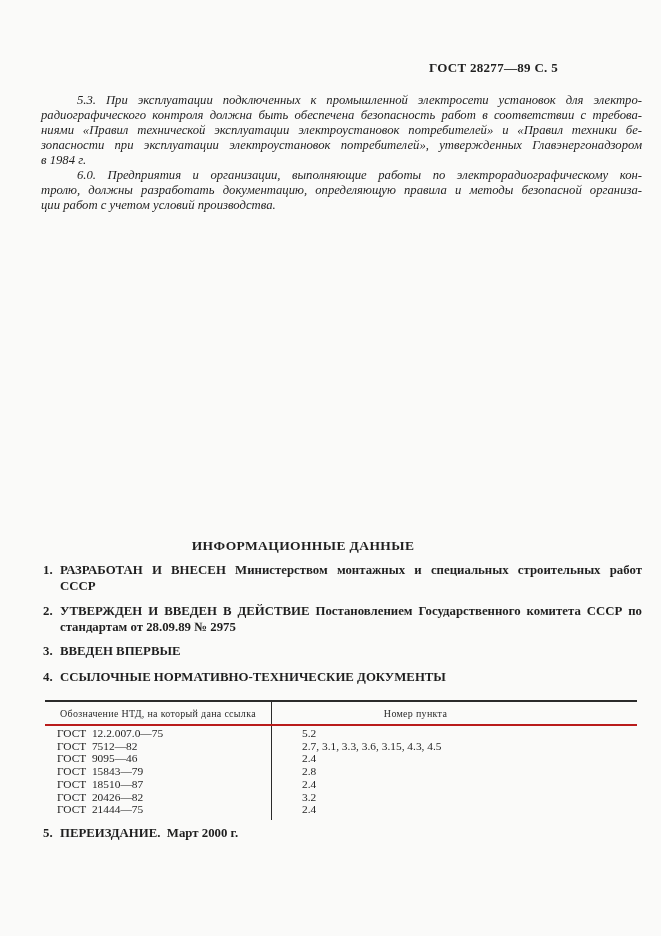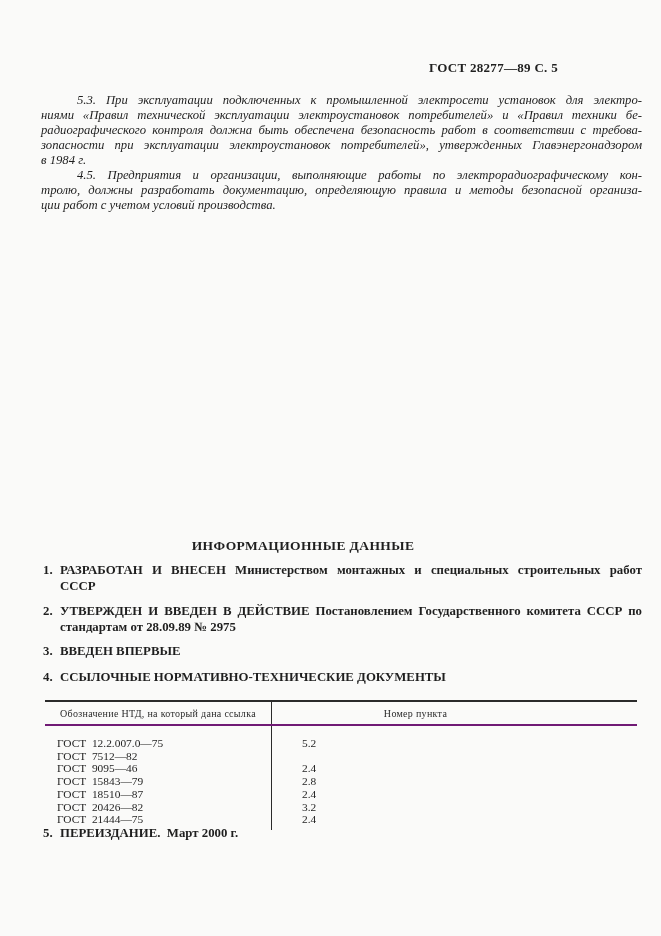--- a/index.html
+++ b/index.html
@@ -93,21 +93,21 @@
   
   .ntd-table {
     position: absolute;
     left: 45px;
     top: 700px;
     width: 592px;
     border-top: 2px solid #2b2b2b;
   }
   .t-head {
     display: flex;
-    border-bottom: 2px solid #701a75;
+    border-bottom: 2px solid #b91c1c;
     height: 22px;
     gap: 40px;
   }
   .c1 {
     width: 227px;
     flex: 0 0 227px;
     box-sizing: border-box;
     border-right: 1px solid #2b2b2b;
   }
   .c2 {
@@ -133,40 +133,40 @@
     line-height: 12.7px;
   }
   .td.c1 {
     padding-left: 12px;
     white-space: pre;
   }
   .td.c2 {
     padding-left: 30px;
     white-space: pre;
   }
-  .t-row.first .td { padding-top: 11px; }
+  .t-row.first .td { padding-top: 1px; }
   .t-row.last .td { padding-bottom: 4px; }
 </style>
 </head>
 <body>
 
 <div class="page">
 
   <div class="page-hdr">ГОСТ 28277—89 С. 5</div>
 
   <div class="paras">
     <div class="para">
       <div class="line j indent">5.3. При эксплуатации подключенных к промышленной электросети установок для электро-</div>
+      <div class="line j">радиографического контроля должна быть обеспечена безопасность работ в соответствии с требова-</div>
       <div class="line j">ниями «Правил технической эксплуатации электроустановок потребителей» и «Правил техники бе-</div>
-      <div class="line j">радиографического контроля должна быть обеспечена безопасность работ в соответствии с требова-</div>
       <div class="line j">зопасности при эксплуатации электроустановок потребителей», утвержденных Главэнергонадзором</div>
       <div class="line">в 1984 г.</div>
     </div>
     <div class="para">
-      <div class="line j indent">4.5. Предприятия и организации, выполняющие работы по электрорадиографическому кон-</div>
+      <div class="line j indent">6.0. Предприятия и организации, выполняющие работы по электрорадиографическому кон-</div>
       <div class="line j">тролю, должны разработать документацию, определяющую правила и методы безопасной организа-</div>
       <div class="line">ции работ с учетом условий производства.</div>
     </div>
   </div>
 
   <div class="sec-title">ИНФОРМАЦИОННЫЕ ДАННЫЕ</div>
 
   <div class="item item-1">
     <span class="inum">1.</span>
     <div class="itext">
@@ -202,20 +202,21 @@
       <div class="th c1">Обозначение НТД, на который дана ссылка</div>
       <div class="th c2">Номер пункта</div>
     </div>
     <div class="t-body">
       <div class="t-row first">
         <div class="td c1">ГОСТ  12.2.007.0—75</div>
         <div class="td c2">5.2</div>
       </div>
       <div class="t-row">
         <div class="td c1">ГОСТ  7512—82</div>
+        <div class="td c2">2.7, 3.1, 3.3, 3.6, 3.15, 4.3, 4.5</div>
       </div>
       <div class="t-row">
         <div class="td c1">ГОСТ  9095—46</div>
         <div class="td c2">2.4</div>
       </div>
       <div class="t-row">
         <div class="td c1">ГОСТ  15843—79</div>
         <div class="td c2">2.8</div>
       </div>
       <div class="t-row">

